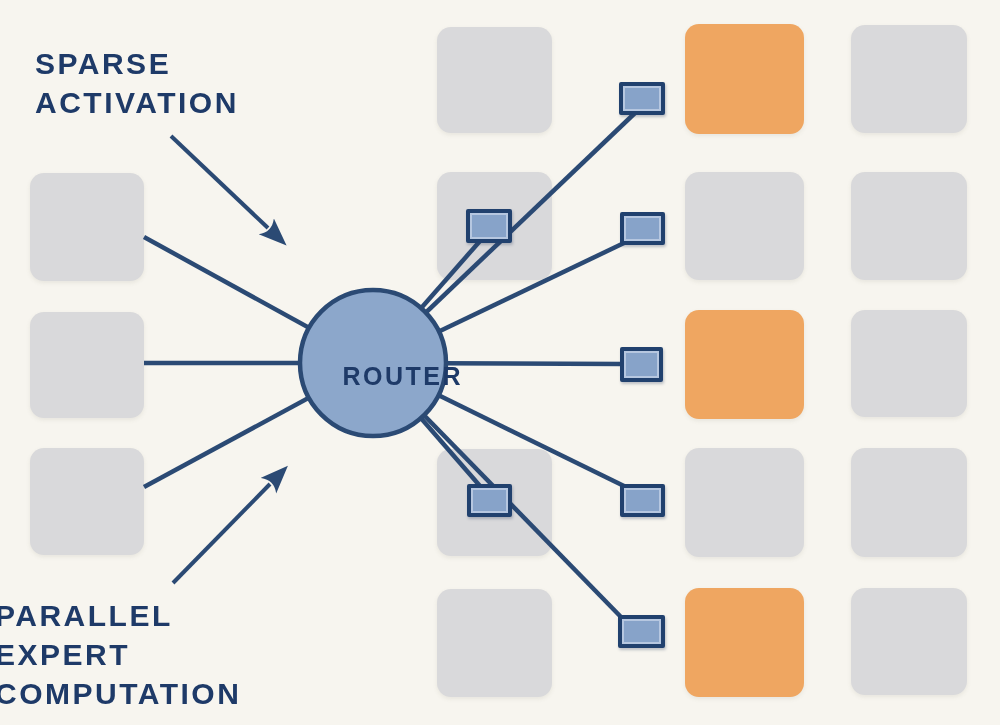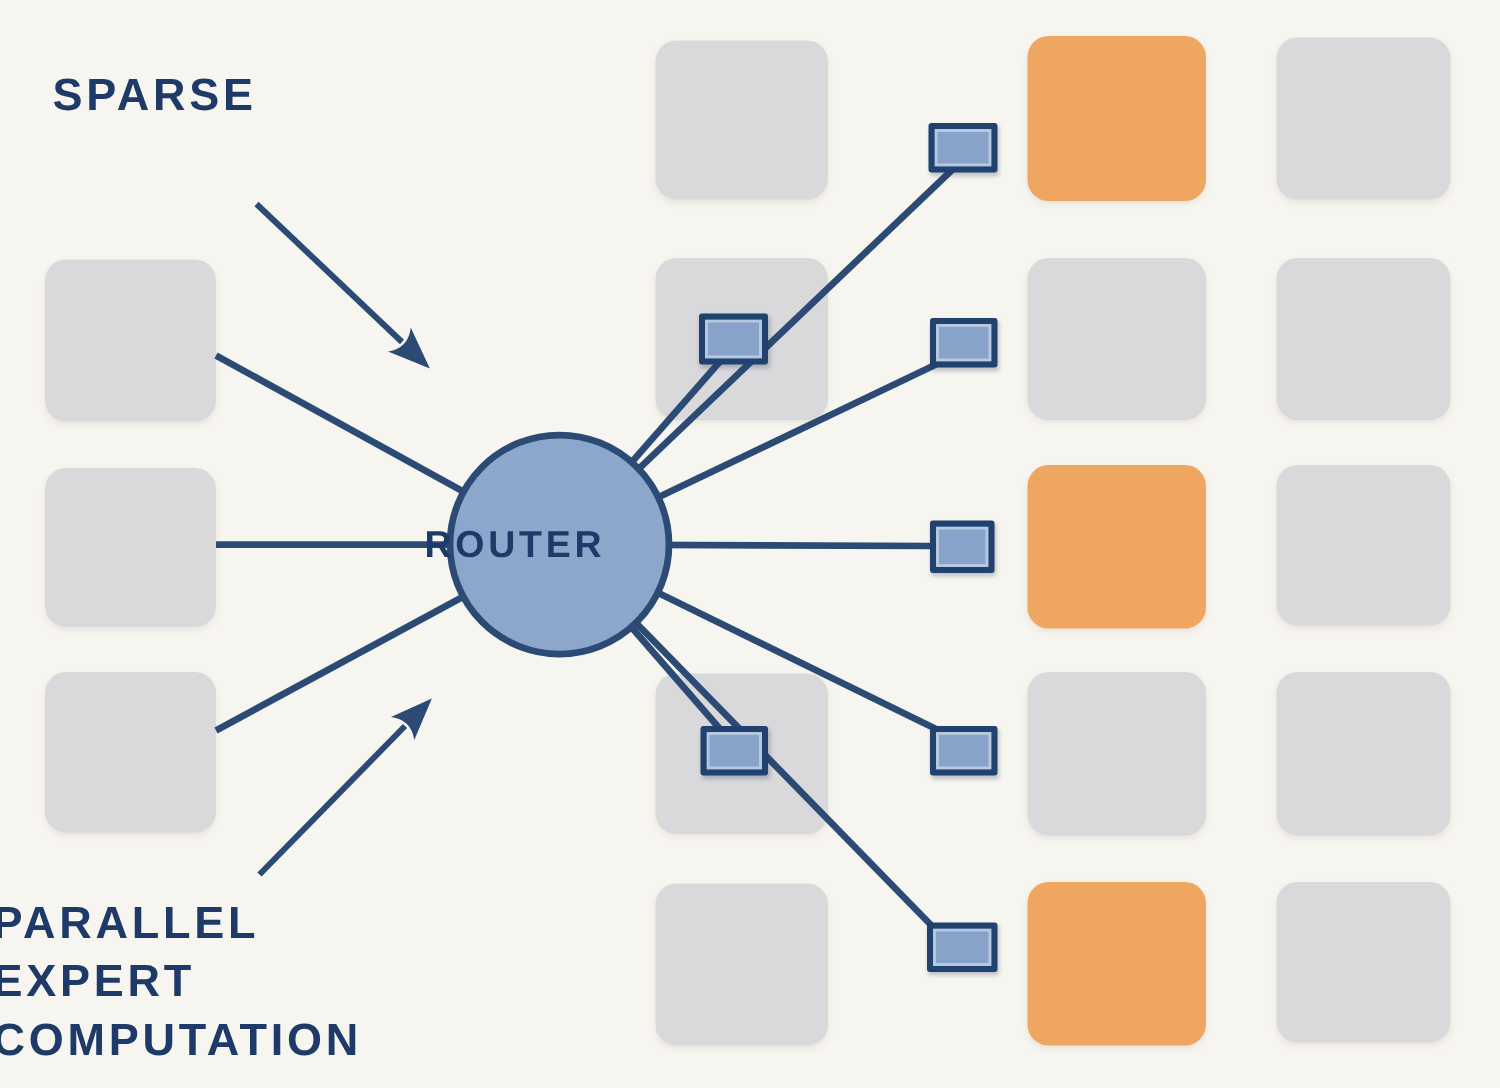--- a/index.html
+++ b/index.html
@@ -34,22 +34,23 @@
     font-size: 30px;
     line-height: 39px;
   }
   #sparse-label   { left: 35px;  top: 44px;  width: 270px; }
   #parallel-label { left: -5px;  top: 596px; width: 368px; }
   #router-label {
     position: absolute;
     font-weight: 700;
     font-size: 25px;
     letter-spacing: 2.5px;
-    text-align: left;
+    text-align: right;
     line-height: 32px;
+    margin-top: 13px;
   }
 </style>
 </head>
 <body>
 
 <div id="stage" style="background: rgb(247, 245, 239);">
 
   <div id="squares-layer" class="layer">
       <div class="square" style="left: 30px; top: 173px; width: 114px; height: 108px; background: rgb(217, 217, 219);"></div>
       <div class="square" style="left: 30px; top: 312px; width: 114px; height: 106px; background: rgb(217, 217, 219);"></div>
@@ -103,20 +104,21 @@
       <div class="token" style="left: 620px; top: 212px; width: 45px; height: 33px; background: rgb(135, 163, 201); border-color: rgb(33, 65, 110);"></div>
       <div class="token" style="left: 620px; top: 347px; width: 43px; height: 35px; background: rgb(135, 163, 201); border-color: rgb(33, 65, 110);"></div>
       <div class="token" style="left: 467px; top: 484px; width: 45px; height: 33px; background: rgb(135, 163, 201); border-color: rgb(33, 65, 110);"></div>
       <div class="token" style="left: 620px; top: 484px; width: 45px; height: 33px; background: rgb(135, 163, 201); border-color: rgb(33, 65, 110);"></div>
       <div class="token" style="left: 618px; top: 615px; width: 47px; height: 33px; background: rgb(135, 163, 201); border-color: rgb(33, 65, 110);"></div>
     </div>
 
   <div id="labels-layer" class="layer">
     <div id="sparse-label" class="annotation" style="color: rgb(30, 58, 104);">
       <div>SPARSE</div>
+      <div>ACTIVATION</div>
     </div>
     <div id="parallel-label" class="annotation" style="color: rgb(30, 58, 104);">
       <div>PARALLEL</div>
       <div>EXPERT COMPUTATION</div>
     </div>
     <div id="router-label" style="color: rgb(30, 58, 104); left: 283px; top: 347px; width: 180px;">ROUTER</div>
   </div>
 
 </div>
 

